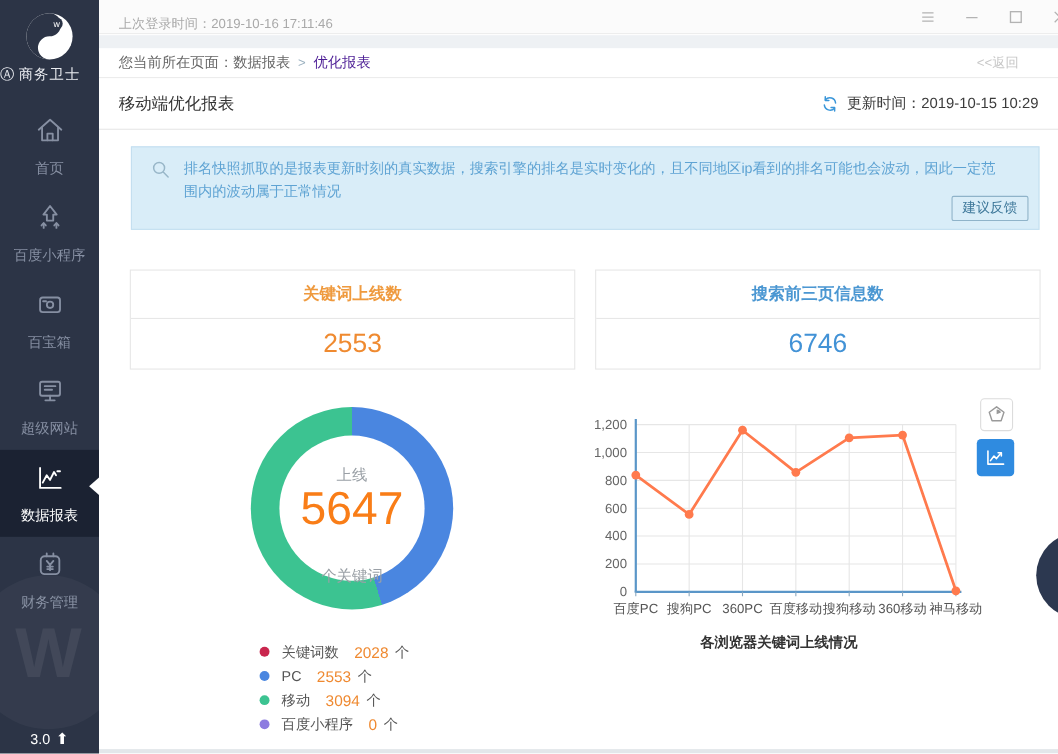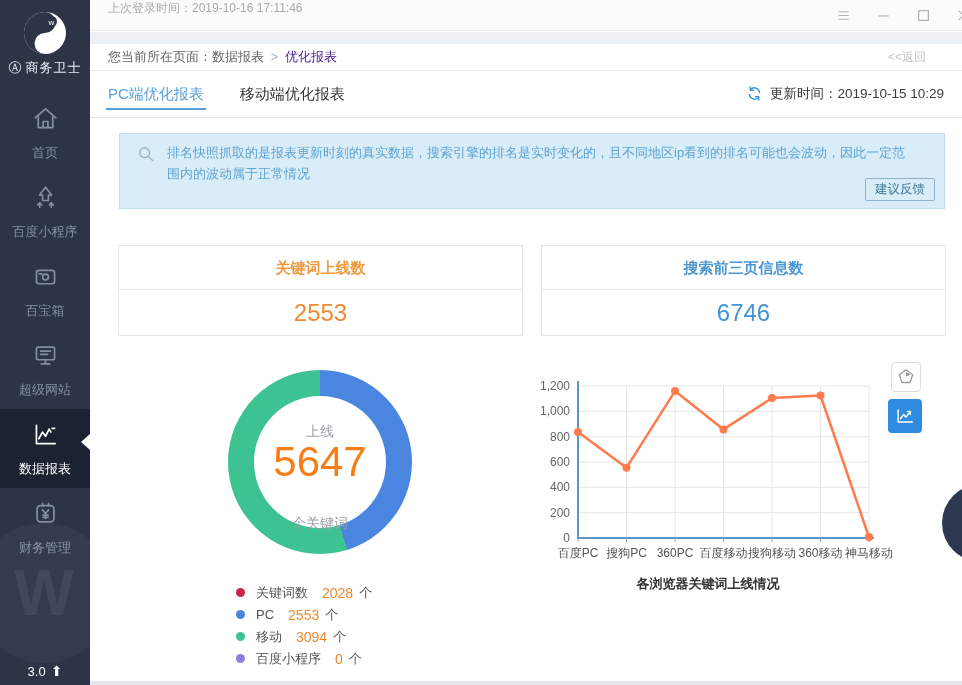--- a/index.html
+++ b/index.html
@@ -2,56 +2,56 @@
 <html><head>
 <meta charset="utf-8">
 <style>
   * { margin:0; padding:0; box-sizing:border-box; }
   html,body { width:962px; height:685px; }
   body { position:relative; font-family:"Liberation Sans", sans-serif; background:#fff; overflow:hidden; }
 
   
   .sidebar { position:absolute; left:0; top:0; width:90px; height:685px; background:#2c3446; color:#868fa2; z-index:6; overflow:hidden; }
   .logo { width:48px; height:48px; margin:9px auto 2px; }
-  .brand { text-align:center; color:#e9ebf0; font-size:13px; letter-spacing:1px; }
+  .brand { color:#e9ebf0; font-size:13px; letter-spacing:1px; }
   .brand .badge { margin-right:3px; font-size:13px; }
   .menu { margin-top:16px; }
   .menu-item { height:79px; display:flex; flex-direction:column; align-items:center; justify-content:center; gap:8px; cursor:pointer; position:relative; font-size:13px; }
   .menu-item svg { width:29px; height:29px; }
   .menu-item.active { background:#1b2232; color:#fff; }
   .menu-item.active::after { content:""; position:absolute; right:0; top:25px; width:0; height:0;
       border-top:8px solid transparent; border-bottom:8px solid transparent; border-right:9px solid #ffffff; }
   .watermark { position:absolute; bottom:22px; left:-26px; width:140px; height:140px; border-radius:50%;
       background:rgba(255,255,255,0.04); color:rgba(255,255,255,0.07); font-size:64px; font-weight:bold;
       display:flex; align-items:center; justify-content:center; }
   .version { position:absolute; bottom:6px; left:0; width:100%; text-align:center; color:#ffffff; font-size:13px; }
   .version .up { margin-left:5px; font-size:14px; }
 
   
   .topbar { position:absolute; left:90px; top:0; width:872px; height:31px; background:#fbfbfb;
-      border-bottom:1px solid #ededed; display:flex; align-items:flex-start; overflow:hidden; }
+      border-bottom:1px solid #ededed; display:flex; align-items:flex-end; overflow:hidden; }
   .last-login { margin-left:18px; font-size:12px; color:#a9a9a9; }
   .win-controls { position:absolute; right:-9px; top:0; height:31px; display:flex; align-items:center; gap:25px; color:#b3b3b3; }
   .win-btn { width:15px; height:15px; cursor:pointer; }
   .win-btn svg { width:15px; height:15px; display:block; }
   .gapstrip { position:absolute; left:90px; top:32px; width:872px; height:12px; background:#eef1f4; }
 
   
   .content { position:absolute; left:90px; top:44px; width:872px; height:641px; background:#fff; overflow:hidden; }
 
   .crumb-row { height:27px; display:flex; align-items:center; padding:0 36px 0 18px; border-bottom:1px solid #ececec; font-size:13px; color:#666; }
   .crumb-sep { color:#9ab0bf; margin:0 7px; font-size:12px; }
   .crumb-cur { color:#4c1d95; cursor:pointer; }
   .back-link { margin-left:auto; color:#c6c6c6; font-size:12px; cursor:pointer; }
 
   .tabs-row { height:47px; display:flex; align-items:center; padding:0 18px; border-bottom:1px solid #e6e6e6; }
   .tab { font-size:15px; color:#333; margin-right:36px; height:100%; display:flex; align-items:center; position:relative; cursor:pointer; }
   .tab.active { color:#58a0d8; }
   .tab.active::after { content:""; position:absolute; left:-2px; right:-2px; bottom:7px; height:2px; background:#58a0d8; }
-  .update-block { margin-left:auto; display:flex; align-items:flex-start; gap:7px; font-size:13.5px; color:#3c3c3c; }
+  .update-block { margin-left:auto; display:flex; align-items:flex-end; gap:7px; font-size:13.5px; color:#3c3c3c; }
   .refresh-btn { width:17px; height:17px; cursor:pointer; }
   .refresh-btn svg { width:17px; height:17px; display:block; }
 
   .notice { margin:15px 17px 0 29px; background:#d9edf8; border:1px solid #c4dff0; border-radius:0;
       position:relative; padding:8px 34px 24px 47px; color:#5ea3d3; font-size:13px; line-height:21px; min-height:52px; }
   .notice-icon { position:absolute; left:17px; top:11px; width:18px; height:18px; color:#98b6c8; }
   .notice-icon svg { width:18px; height:18px; }
   .feedback-btn { position:absolute; right:9px; bottom:7px; border:1px solid #8fb3c9; color:#3d7799;
       padding:2px 9px; font-size:12.5px; background:transparent; border-radius:2px; cursor:pointer; font-family:inherit; }
 
@@ -197,21 +197,20 @@
   <div class="crumb-row">
     <span>您当前所在页面：</span>
       <span>数据报表</span>
     <span class="crumb-sep">&gt;</span>
     <span class="crumb-cur">优化报表</span>
     <span class="back-link">&lt;&lt;返回</span>
   </div>
 
   <div class="tabs-row">
     <div id="tabs" style="display:flex;height:100%;">
-        <div class="tab active">PC端优化报表</div>
         <div class="tab">移动端优化报表</div>
       </div>
     <div class="update-block">
       <span class="refresh-btn">
         <svg viewBox="0 0 20 20" fill="none" stroke="#3a96d9" stroke-width="1.6" stroke-linecap="round" stroke-linejoin="round">
           <path d="M16 9 A6.2 6.2 0 0 0 5.2 5.4"></path>
             <path d="M5 2.4 V6.2 H8.8"></path>
           <path d="M4 11 A6.2 6.2 0 0 0 14.8 14.6"></path>
             <path d="M15 17.6 V13.8 H11.2"></path>
         </svg>

